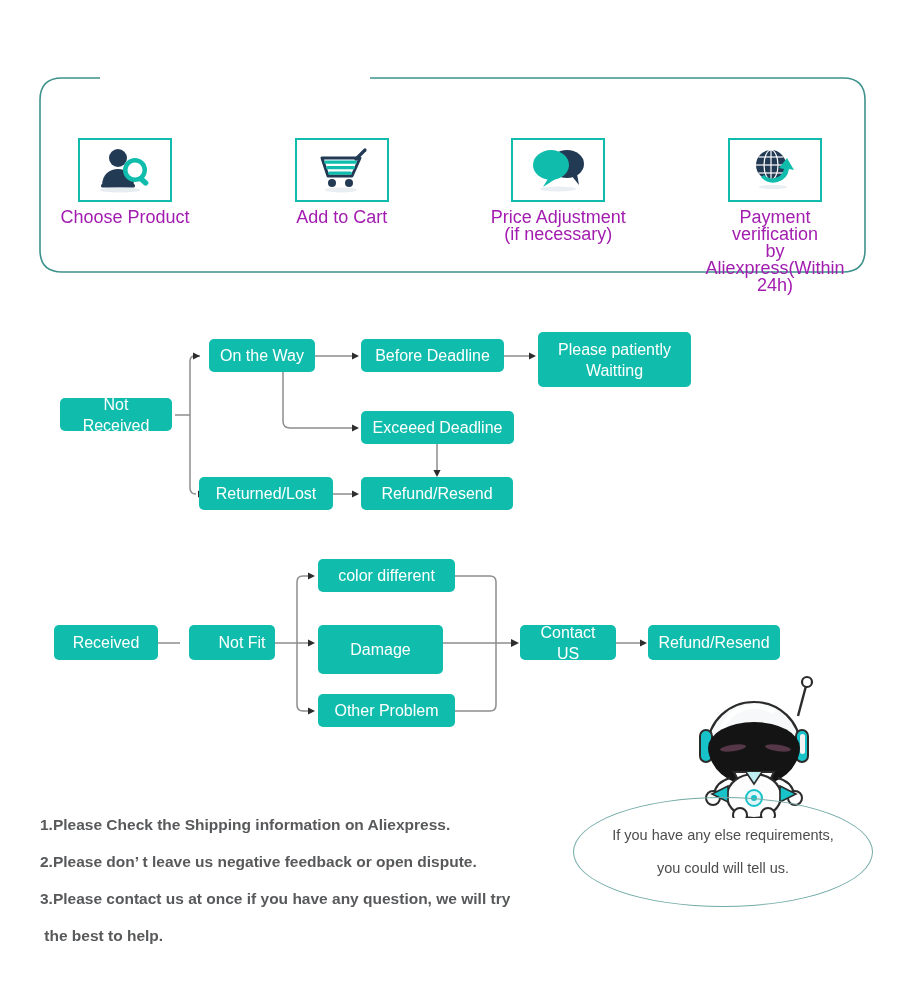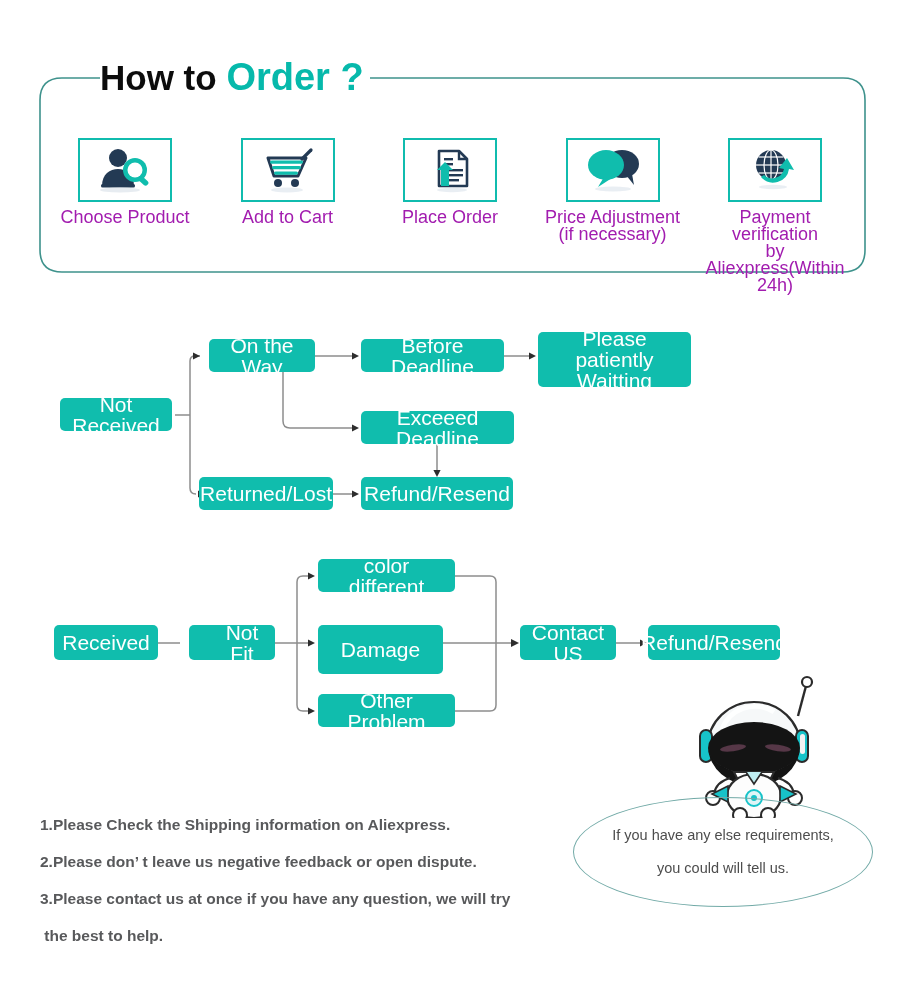--- a/index.html
+++ b/index.html
@@ -79,21 +79,21 @@
     left: 0;
   }
   #flow1 { top: 320px; width: 900px; height: 210px; }
   #flow2 { top: 550px; width: 900px; height: 195px; }
 
   .node {
     position: absolute;
     background: #10bdad;
     border-radius: 5px;
     color: #ffffff;
-    font-size: 21px;
+    font-size: 16px;
     display: flex;
     align-items: center;
     justify-content: center;
     text-align: center;
     box-sizing: border-box;
     line-height: 21px;
     padding: 0 8px;
   }
   .flow-lines {
     position: absolute;
@@ -156,23 +156,20 @@
 <body>
 
 <div id="header-section">
 
   <svg id="header-frame-svg" width="900" height="300">
 
     <path d="M 100 78 L 62 78 Q 40 78 40 100 L 40 250 Q 40 272 62 272
              L 843 272 Q 865 272 865 250 L 865 100 Q 865 78 843 78 L 370 78" fill="none" stroke="#3e928c" stroke-width="1.6"></path>
   </svg>
 
-  <div id="header-title">
-    <span class="t-black">How to </span><span class="t-teal">Order ?</span>
-  </div>
 
   <div id="steps-row">
 
     <div class="step-item">
       <div class="step-box">
         <svg width="62" height="48" viewBox="0 0 62 48">
           <circle cx="24" cy="12" r="9" fill="#233a54"></circle>
           <path d="M 8 40 C 8 28 16 23 24 23 C 32 23 40 28 40 40 Z" fill="#233a54"></path>
           <rect x="7" y="38" width="34" height="3.5" rx="1.5" fill="#233a54"></rect>
           <circle cx="41" cy="24" r="12" fill="#10bdad"></circle>
@@ -193,36 +190,20 @@
           <rect x="14" y="20" width="29" height="3.2" rx="1.6" fill="#10bdad"></rect>
           <rect x="16" y="25.5" width="24" height="3.2" rx="1.6" fill="#10bdad"></rect>
           <circle cx="20" cy="37" r="4" fill="#233a54"></circle>
           <circle cx="37" cy="37" r="4" fill="#233a54"></circle>
           <ellipse cx="29" cy="44" rx="16" ry="2.4" fill="#e3eaf0" opacity="0.8"></ellipse>
         </svg>
       </div>
       <div class="step-label">Add to Cart</div>
     </div>
 
-    <div class="step-item">
-      <div class="step-box">
-        <svg width="54" height="48" viewBox="0 0 54 48">
-          <path d="M 16 5 L 36 5 L 44 13 L 44 40 L 16 40 Z" fill="none" stroke="#233a54" stroke-width="2.6" stroke-linejoin="round"></path>
-          <path d="M 36 5 L 36 13 L 44 13" fill="none" stroke="#233a54" stroke-width="2.4"></path>
-          <rect x="21" y="12" width="9" height="2.4" fill="#233a54"></rect>
-          <rect x="21" y="17" width="9" height="2.4" fill="#233a54"></rect>
-          <rect x="25" y="23" width="15" height="2.4" fill="#233a54"></rect>
-          <rect x="25" y="28" width="15" height="2.4" fill="#233a54"></rect>
-          <rect x="25" y="33" width="11" height="2.4" fill="#233a54"></rect>
-          <path d="M 14 24 L 22 16 L 30 24 L 26 24 L 26 40 L 18 40 L 18 24 Z" fill="#10bdad"></path>
-          <ellipse cx="29" cy="44" rx="15" ry="2.2" fill="#e3eaf0" opacity="0.8"></ellipse>
-        </svg>
-      </div>
-      <div class="step-label">Place  Order</div>
-    </div>
 
     <div class="step-item">
       <div class="step-box">
         <svg width="62" height="46" viewBox="0 0 62 46">
           <ellipse cx="40" cy="17" rx="17" ry="14" fill="#233a54"></ellipse>
           <path d="M 44 28 L 52 38 L 50 27 Z" fill="#233a54"></path>
           <ellipse cx="24" cy="18" rx="18" ry="15" fill="#10bdad"></ellipse>
           <path d="M 22 30 L 16 40 L 30 31 Z" fill="#10bdad"></path>
           <ellipse cx="31" cy="42" rx="18" ry="2.4" fill="#e3eaf0" opacity="0.8"></ellipse>
         </svg>

